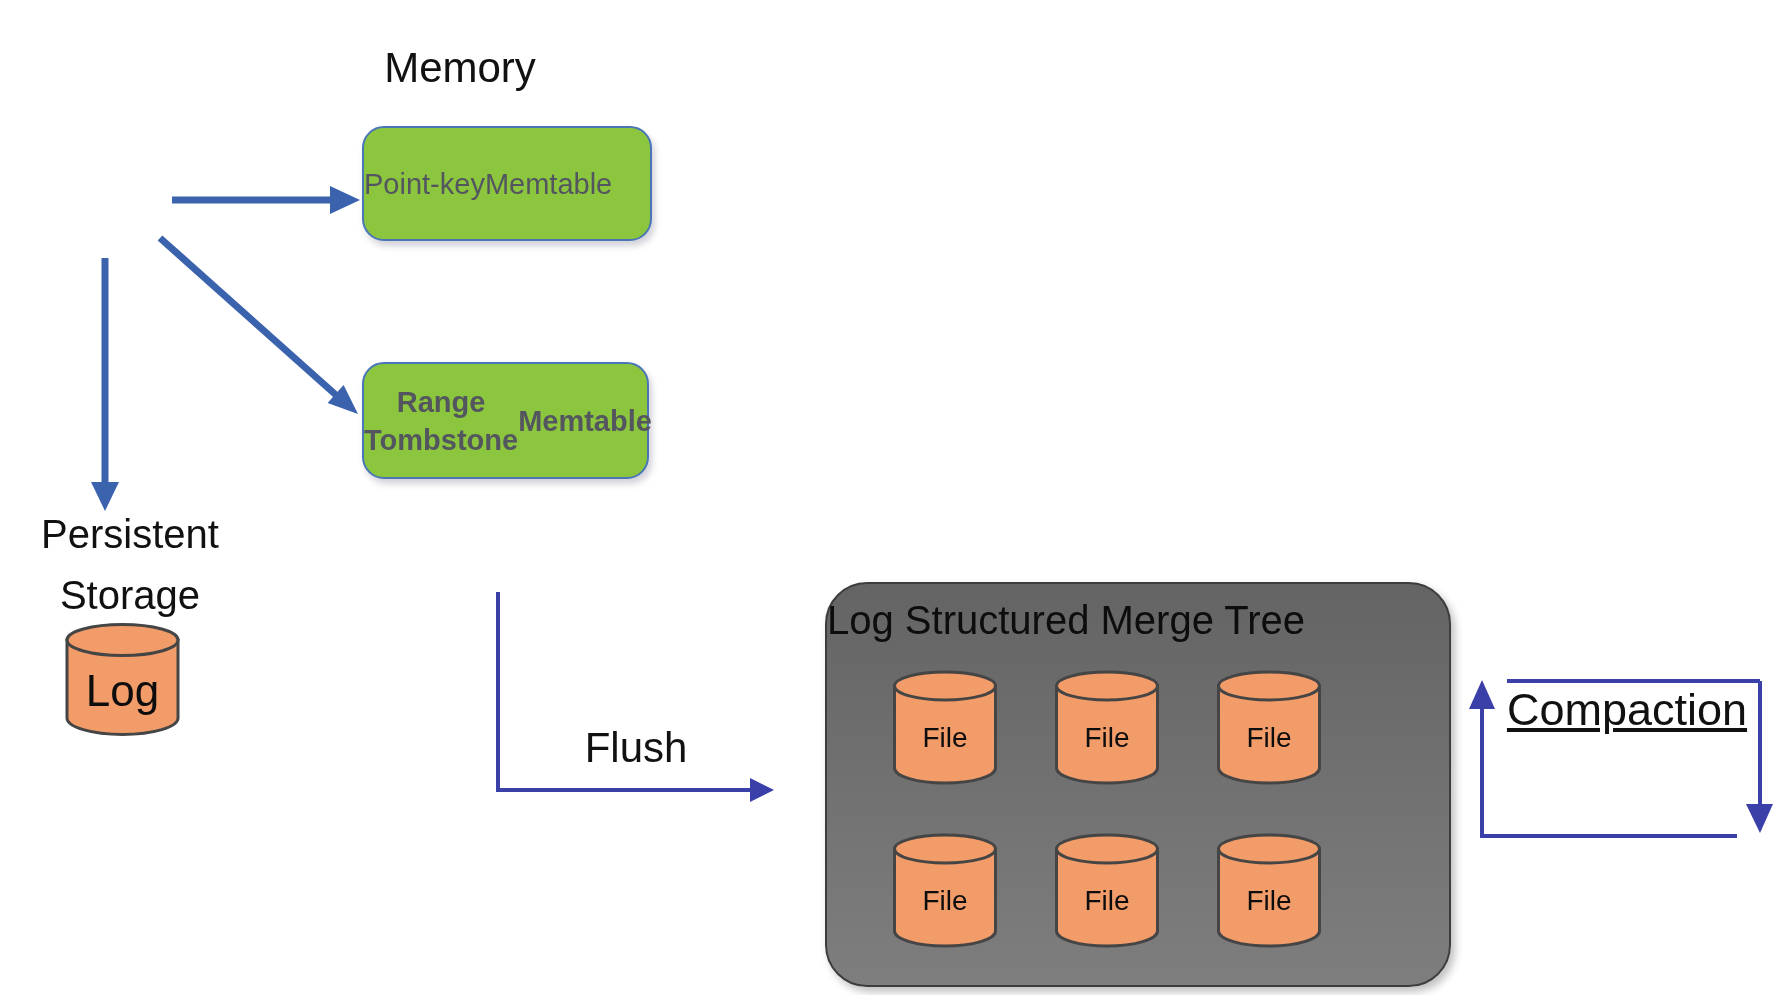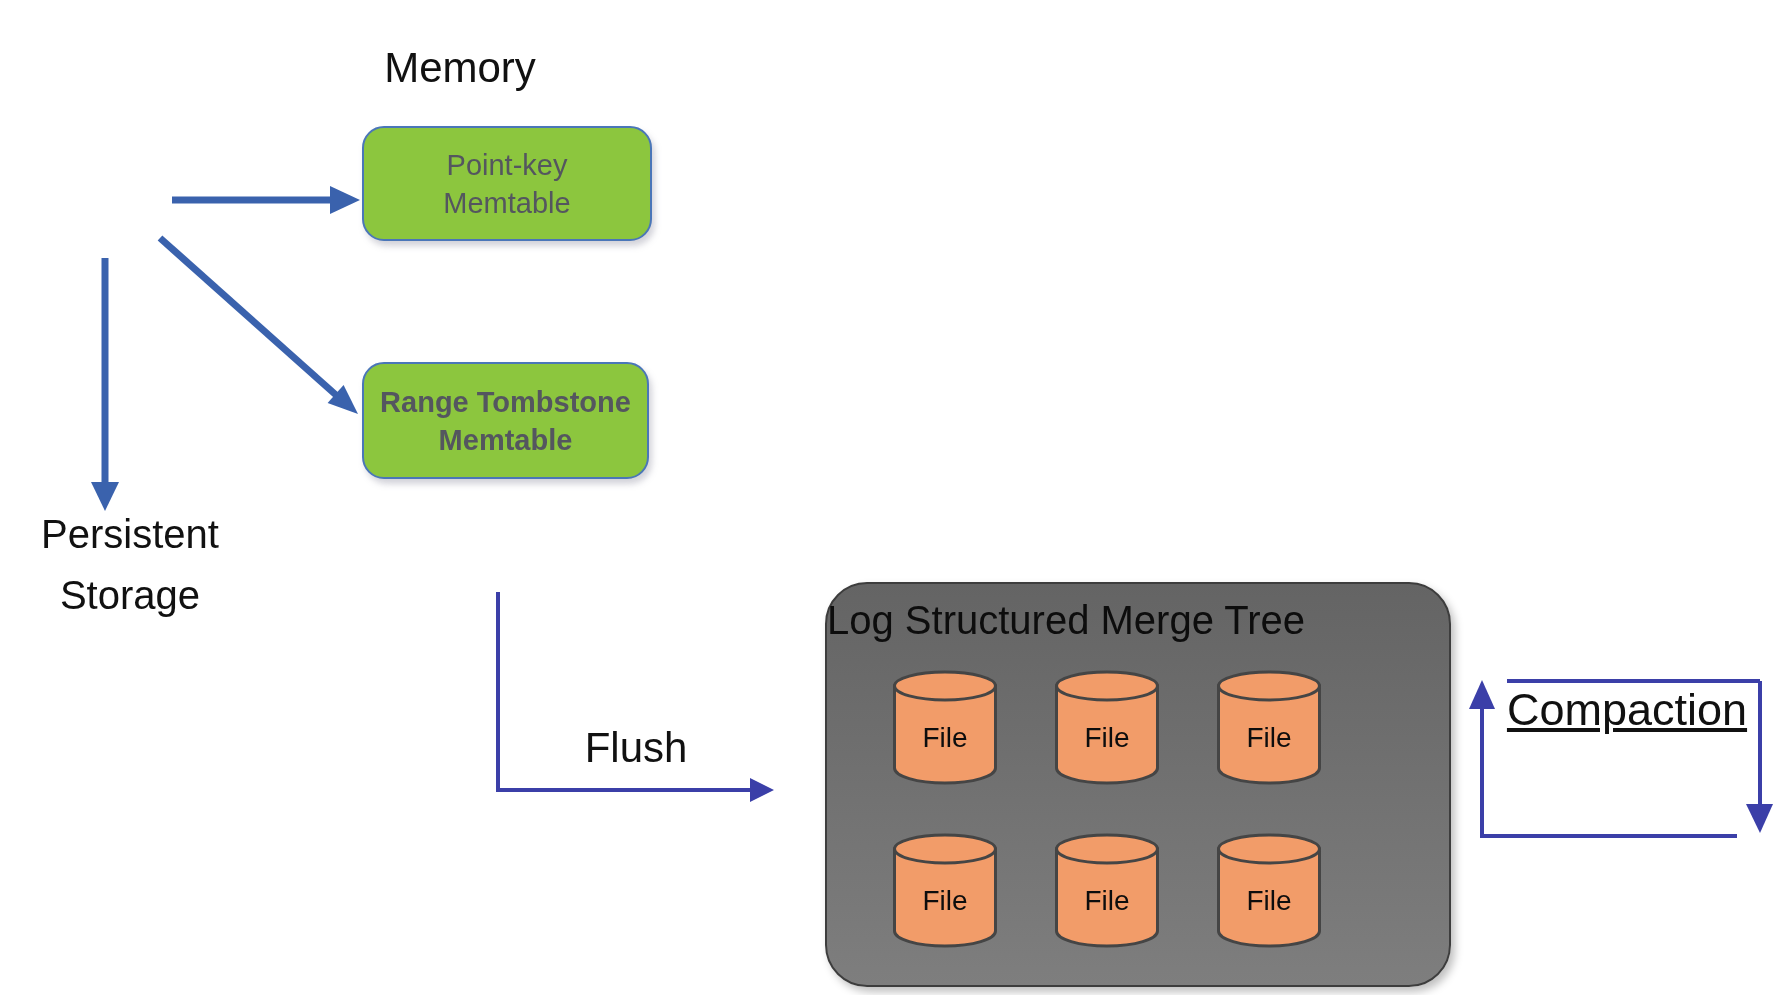--- a/index.html
+++ b/index.html
@@ -17,21 +17,21 @@
   .write-request{left:6px;top:124px;width:160px;font-size:44px;line-height:57px;}
   .persistent-storage{left:20px;top:504px;width:220px;font-size:40px;line-height:61px;}
   .flush-label{left:536px;top:724px;width:200px;font-size:42px;}
   .compaction-label{left:1502px;top:684px;width:250px;font-size:45px;text-decoration:underline;}
 
   .memtable{
     position:absolute;
     background:#8cc63e;
     border:2px solid #4a76b8;
     border-radius:22px;
-    display:flex;flex-direction:column;align-items:center;justify-content:center;
+    display:flex;flex-direction:row;align-items:center;
     color:#54565f;font-size:29px;line-height:38px;text-align:center;
     box-shadow:3px 5px 6px rgba(130,130,150,0.35);
   }
   .memtable.point-key{left:362px;top:126px;width:286px;height:111px;}
   .memtable.range-tombstone{left:362px;top:362px;width:283px;height:113px;font-weight:bold;}
 
   .cylinder{position:absolute;}
   .cylinder svg{display:block;}
   .cyl-label{
     position:absolute;left:0;right:0;top:20px;bottom:0;
@@ -107,20 +107,27 @@
 
   <div class="memtable point-key">
     <div>Point-key</div>
     <div>Memtable</div>
   </div>
   <div class="memtable range-tombstone">
     <div>Range Tombstone</div>
     <div>Memtable</div>
   </div>
 
+  <div class="cylinder log-cyl">
+    <svg width="117" height="118" viewBox="0 0 117 118">
+      <path d="M3,18 L3,96 A55.5,16.5 0 0 0 114,96 L114,18 Z" fill="#f29c69" stroke="#454545" stroke-width="3"></path>
+      <ellipse cx="58.5" cy="18" rx="55.5" ry="15.5" fill="#f29c69" stroke="#454545" stroke-width="3"></ellipse>
+    </svg>
+    <span class="cyl-label">Log</span>
+  </div>
 
   <div class="lsm-box">
     <div class="lsm-title">Log Structured Merge Tree</div>
 
     <div class="cylinder file-cyl file-r1c1">
       <svg width="106" height="118" viewBox="0 0 106 118">
         <path d="M2.5,17 L2.5,99 A50.5,15 0 0 0 103.5,99 L103.5,17 Z" fill="#f29c69" stroke="#454545" stroke-width="3"></path>
         <ellipse cx="53" cy="17" rx="50.5" ry="14" fill="#f29c69" stroke="#454545" stroke-width="3"></ellipse>
       </svg>
       <span class="cyl-label">File</span>

